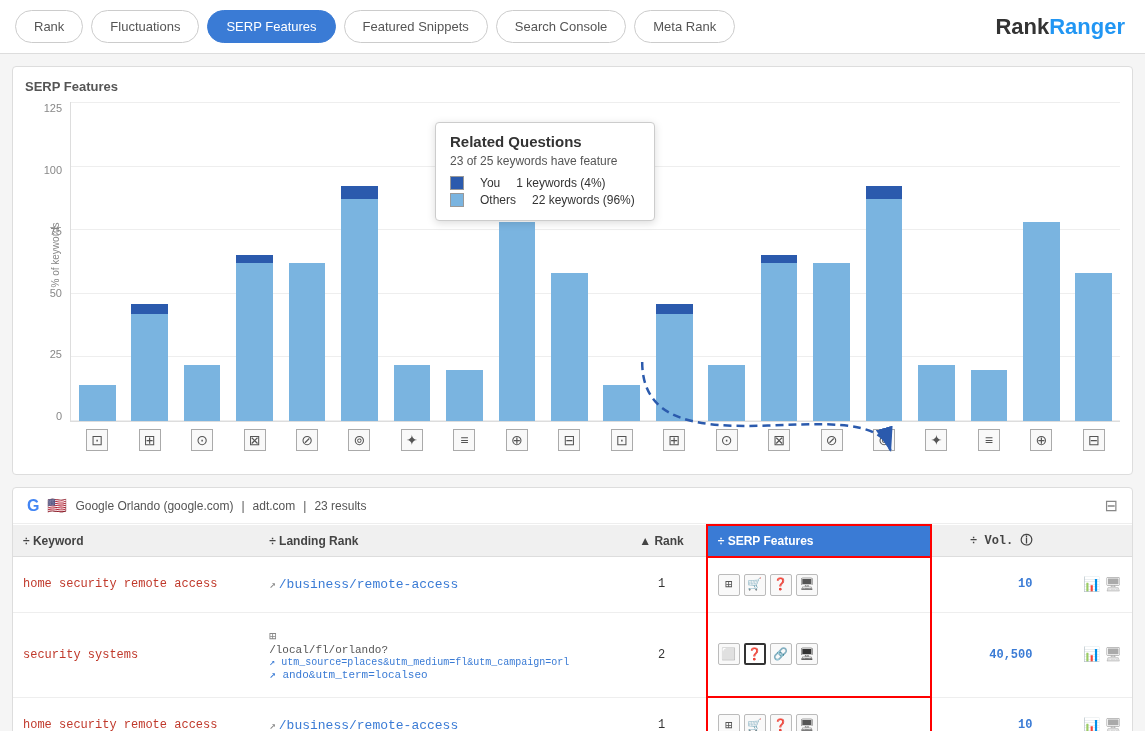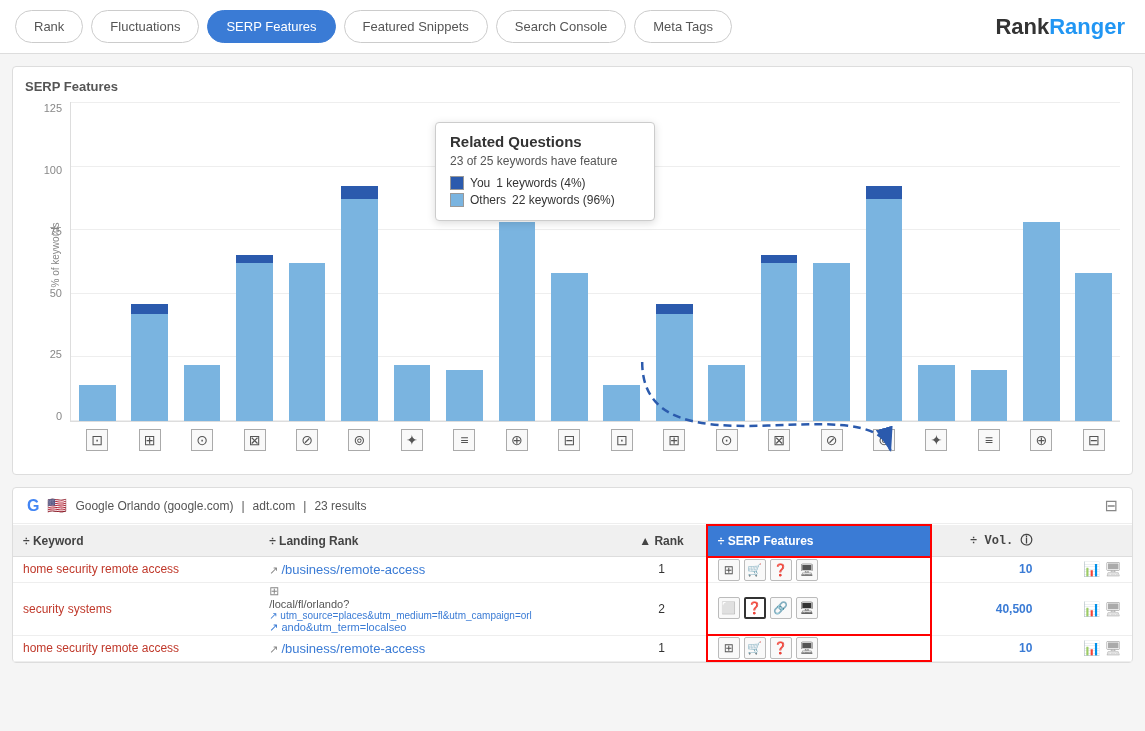--- a/index.html
+++ b/index.html
@@ -174,21 +174,21 @@
 
     .tooltip-subtitle {
       font-size: 12px;
       color: #555;
       margin-bottom: 8px;
     }
 
     .tooltip-row {
       display: flex;
       align-items: center;
-      gap: 6px;
+      gap: 16px;
       font-size: 12px;
       color: #333;
       margin-bottom: 3px;
     }
 
     .tooltip-swatch {
       width: 14px;
       height: 14px;
       display: inline-block;
       border: 1px solid #999;
@@ -254,24 +254,25 @@
       cursor: pointer;
     }
 
     th.serp-features-col {
       background: #3a7bd5;
       color: #fff;
       border: 2px solid red;
     }
 
     td {
-      padding: 1px 10px;
+      padding: 16px 10px;
       border-bottom: 1px solid #eee;
       font-size: 12px;
       vertical-align: middle;
+      font-family: Liberation Mono, monospace;
     }
 
     .keyword-link { color: #c0392b; text-decoration: none; }
 
     .landing-page-link { color: #3a7bd5; text-decoration: none; font-size: 13px; }
 
     .rank-cell { text-align: center; color: #333; }
 
     .serp-icons-cell {
       display: flex;
@@ -322,21 +323,21 @@
   </style>
 </head>
 <body>
 
 <div class="top-bar">
   <button class="nav-btn">Rank</button>
   <button class="nav-btn">Fluctuations</button>
   <button class="nav-btn active">SERP Features</button>
   <button class="nav-btn">Featured Snippets</button>
   <button class="nav-btn">Search Console</button>
-  <button class="nav-btn">Meta Tags</button>
+  <button class="nav-btn">Meta Rank</button>
 
   <div class="logo">
     <span class="logo-rank">Rank</span><span class="logo-ranger">Ranger</span>
   </div>
 </div>
 
 <div class="content-area">
 
   <div class="chart-section">
     <div class="chart-title">SERP Features</div>

